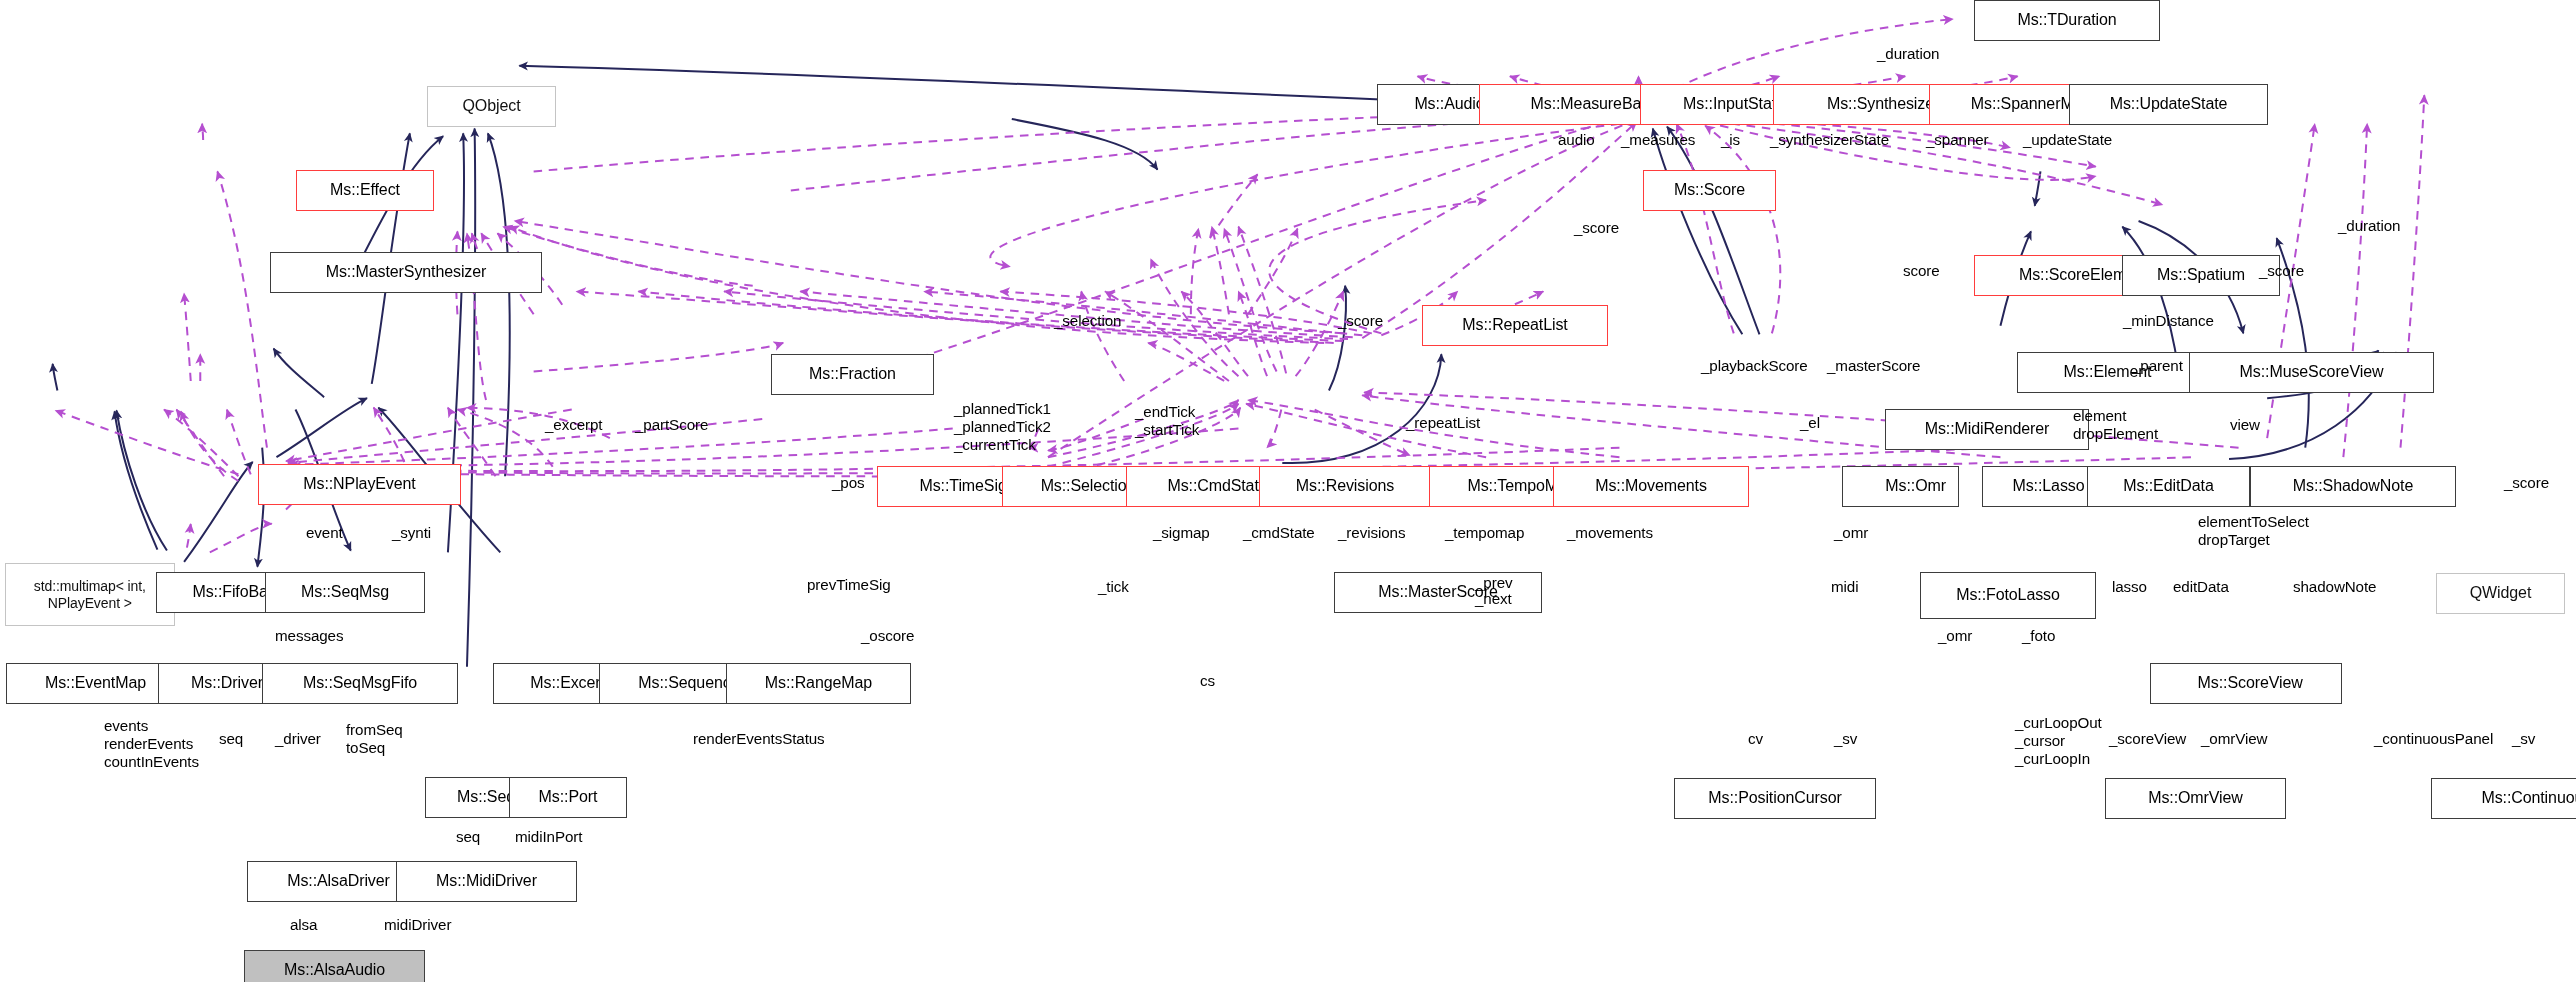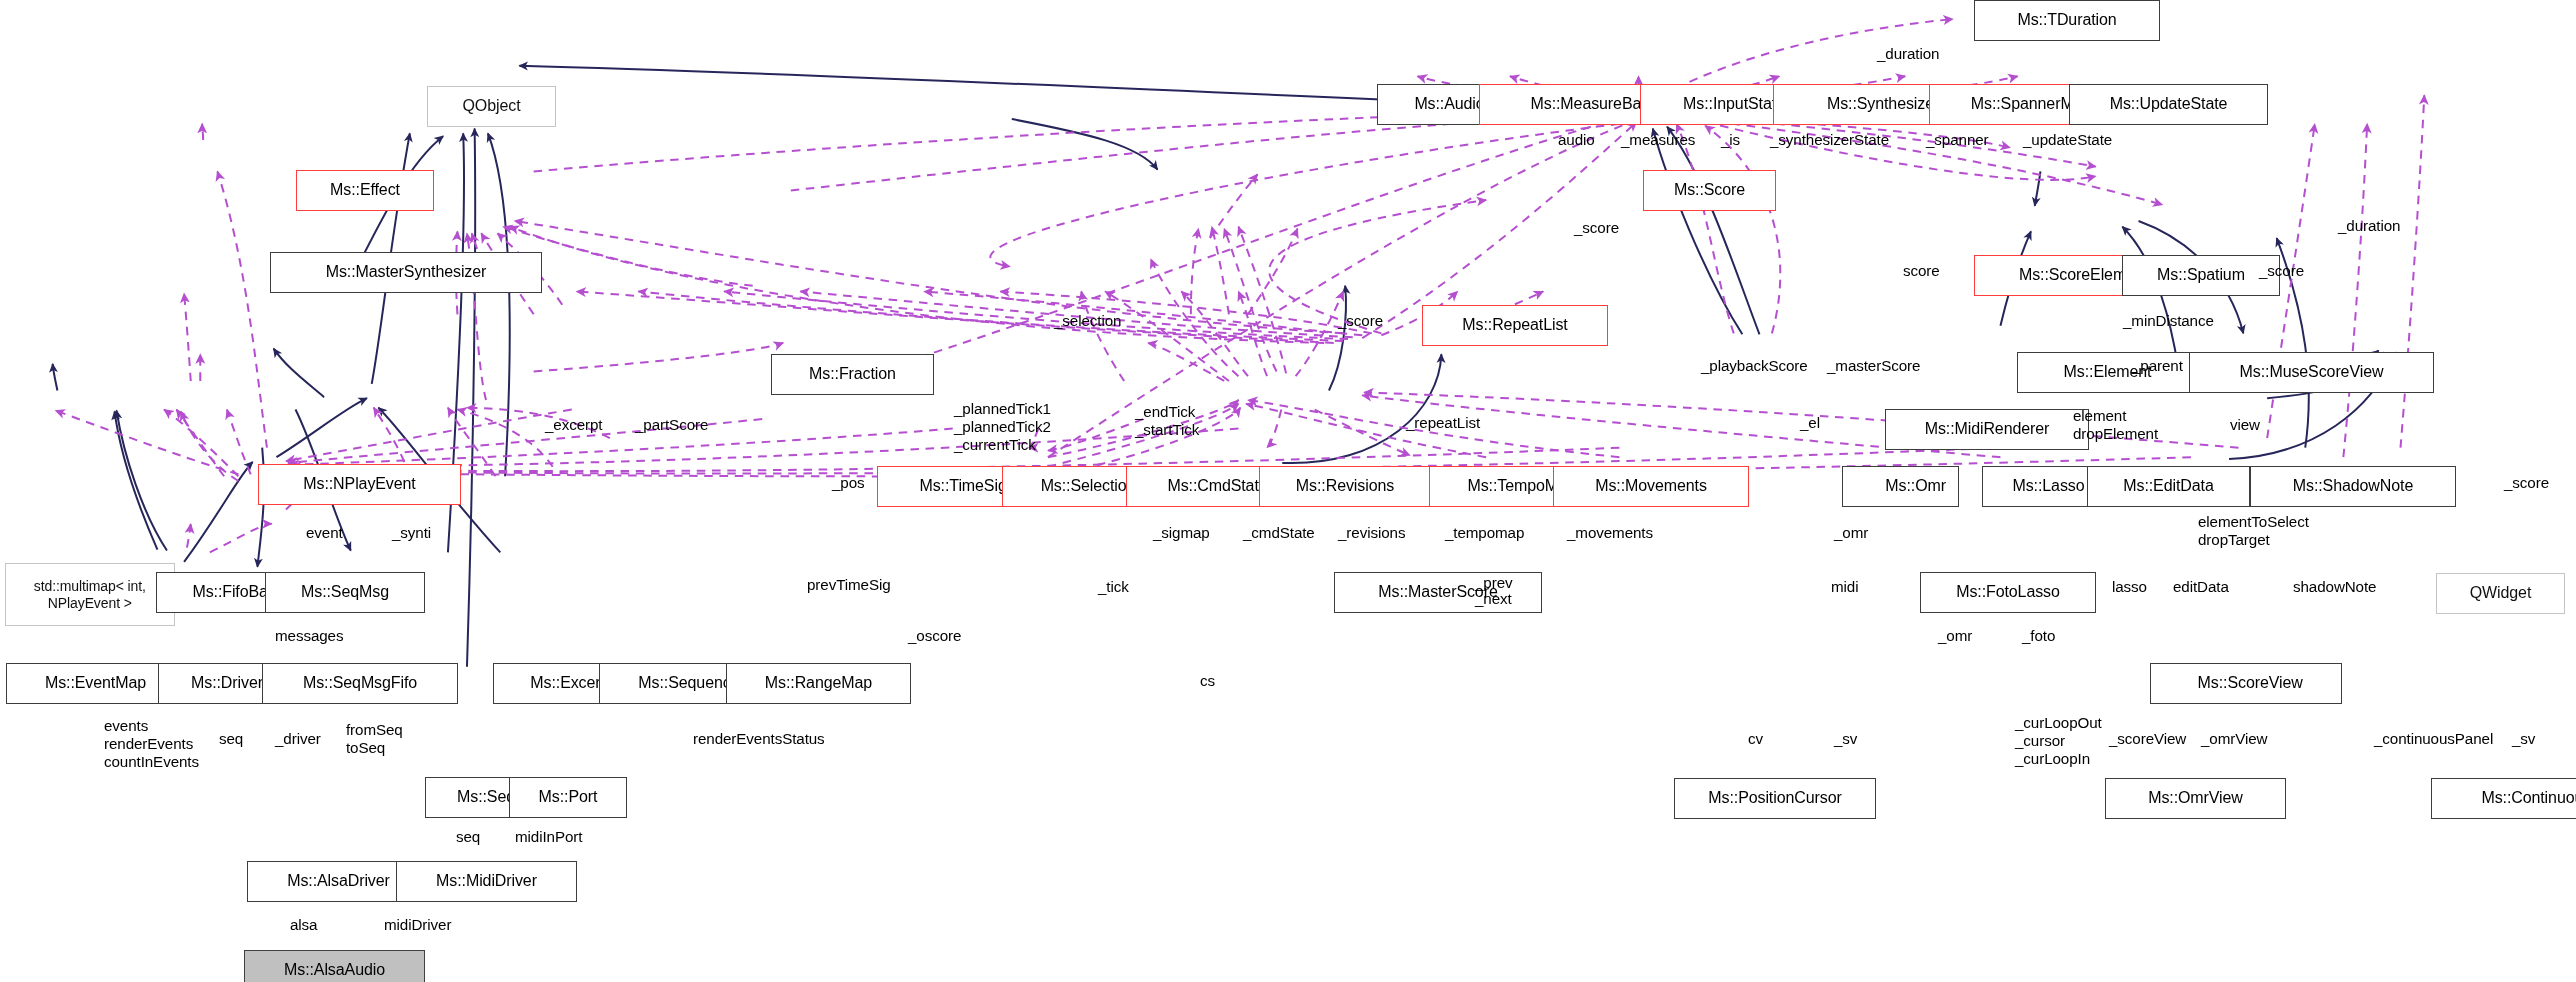--- a/index.html
+++ b/index.html
@@ -293,21 +293,21 @@
       <div class="node red" style="left: 1553px; top: 466px; width: 196px; height: 41px;"><span>Ms::Movements</span></div>
       <div class="node thick" style="left: 1842px; top: 466px; width: 117px; height: 41px; padding-left: 36px;"><span>Ms::Omr</span></div>
       <div class="node thick" style="left: 1982px; top: 466px; width: 133px; height: 41px;"><span>Ms::Lasso</span></div>
       <div class="node thick" style="left: 2087px; top: 466px; width: 163px; height: 41px;"><span>Ms::EditData</span></div>
       <div class="node thick" style="left: 2250px; top: 466px; width: 206px; height: 41px;"><span>Ms::ShadowNote</span></div>
       <div class="node light" style="left: 2436px; top: 573px; width: 129px; height: 41px;"><span>QWidget</span></div>
       <div class="node light multiline" style="left: 4.8px; top: 563px; width: 170px; height: 63px;"><span>std::multimap&lt; int,</span><span>NPlayEvent &gt;</span></div>
       <div class="node thick" style="left: 156px; top: 572px; width: 165px; height: 41px;"><span>Ms::FifoBase</span></div>
       <div class="node thick" style="left: 265px; top: 572px; width: 160px; height: 41px;"><span>Ms::SeqMsg</span></div>
       <div class="node thick" style="left: 1334px; top: 572px; width: 208px; height: 41px;"><span>Ms::MasterScore</span></div>
-      <div class="node thick" style="left: 1920px; top: 572px; width: 176px; height: 41px;"><span>Ms::FotoLasso</span></div>
+      <div class="node thick" style="left: 1920px; top: 572px; width: 176px; height: 47px;"><span>Ms::FotoLasso</span></div>
       <div class="node thick" style="left: 6px; top: 663px; width: 179px; height: 41px;"><span>Ms::EventMap</span></div>
       <div class="node thick" style="left: 158px; top: 663px; width: 138px; height: 41px;"><span>Ms::Driver</span></div>
       <div class="node thick" style="left: 262px; top: 663px; width: 196px; height: 41px;"><span>Ms::SeqMsgFifo</span></div>
       <div class="node thick" style="left: 493px; top: 663px; width: 158px; height: 41px;"><span>Ms::Excerpt</span></div>
       <div class="node thick" style="left: 599px; top: 663px; width: 185px; height: 41px;"><span>Ms::Sequencer</span></div>
       <div class="node thick" style="left: 726px; top: 663px; width: 185px; height: 41px;"><span>Ms::RangeMap</span></div>
       <div class="node thick" style="left: 2150px; top: 663px; width: 192px; height: 41px; padding-left: 14px;"><span>Ms::ScoreView</span></div>
       <div class="node thick" style="left: 425px; top: 777px; width: 122px; height: 41px;"><span>Ms::Seq</span></div>
       <div class="node thick" style="left: 509px; top: 777px; width: 118px; height: 41px;"><span>Ms::Port</span></div>
       <div class="node thick" style="left: 1674px; top: 778px; width: 202px; height: 41px;"><span>Ms::PositionCursor</span></div>
@@ -357,21 +357,21 @@
       <div class="elabel multi" style="left: 2198px; top: 513px;"><div>elementToSelect</div><div>dropTarget</div></div>
       <div class="elabel" style="left: 275px; top: 627px;"><div>messages</div></div>
       <div class="elabel" style="left: 807px; top: 576px;"><div>prevTimeSig</div></div>
       <div class="elabel" style="left: 1098px; top: 578px;"><div>_tick</div></div>
       <div class="elabel" style="left: 1831px; top: 578px;"><div>midi</div></div>
       <div class="elabel" style="left: 2112px; top: 578px;"><div>lasso</div></div>
       <div class="elabel" style="left: 2173px; top: 578px;"><div>editData</div></div>
       <div class="elabel" style="left: 2293px; top: 578px;"><div>shadowNote</div></div>
       <div class="elabel" style="left: 1475px; top: 574px;"><div>_prev</div></div>
       <div class="elabel" style="left: 1475px; top: 590px;"><div>_next</div></div>
-      <div class="elabel" style="left: 861px; top: 627px; margin-left: 47px;"><div>_oscore</div></div>
+      <div class="elabel" style="left: 861px; top: 627px;"><div>_oscore</div></div>
       <div class="elabel" style="left: 1938px; top: 627px;"><div>_omr</div></div>
       <div class="elabel" style="left: 2022px; top: 627px;"><div>_foto</div></div>
       <div class="elabel multi" style="left: 104px; top: 717px;"><div>events</div><div>renderEvents</div><div>countInEvents</div></div>
       <div class="elabel" style="left: 219px; top: 730px;"><div>seq</div></div>
       <div class="elabel" style="left: 275px; top: 730px;"><div>_driver</div></div>
       <div class="elabel multi" style="left: 346px; top: 721px;"><div>fromSeq</div><div>toSeq</div></div>
       <div class="elabel" style="left: 1200px; top: 672px;"><div>cs</div></div>
       <div class="elabel" style="left: 693px; top: 730px;"><div>renderEventsStatus</div></div>
       <div class="elabel" style="left: 1748px; top: 730px;"><div>cv</div></div>
       <div class="elabel" style="left: 1834px; top: 730px;"><div>_sv</div></div>

